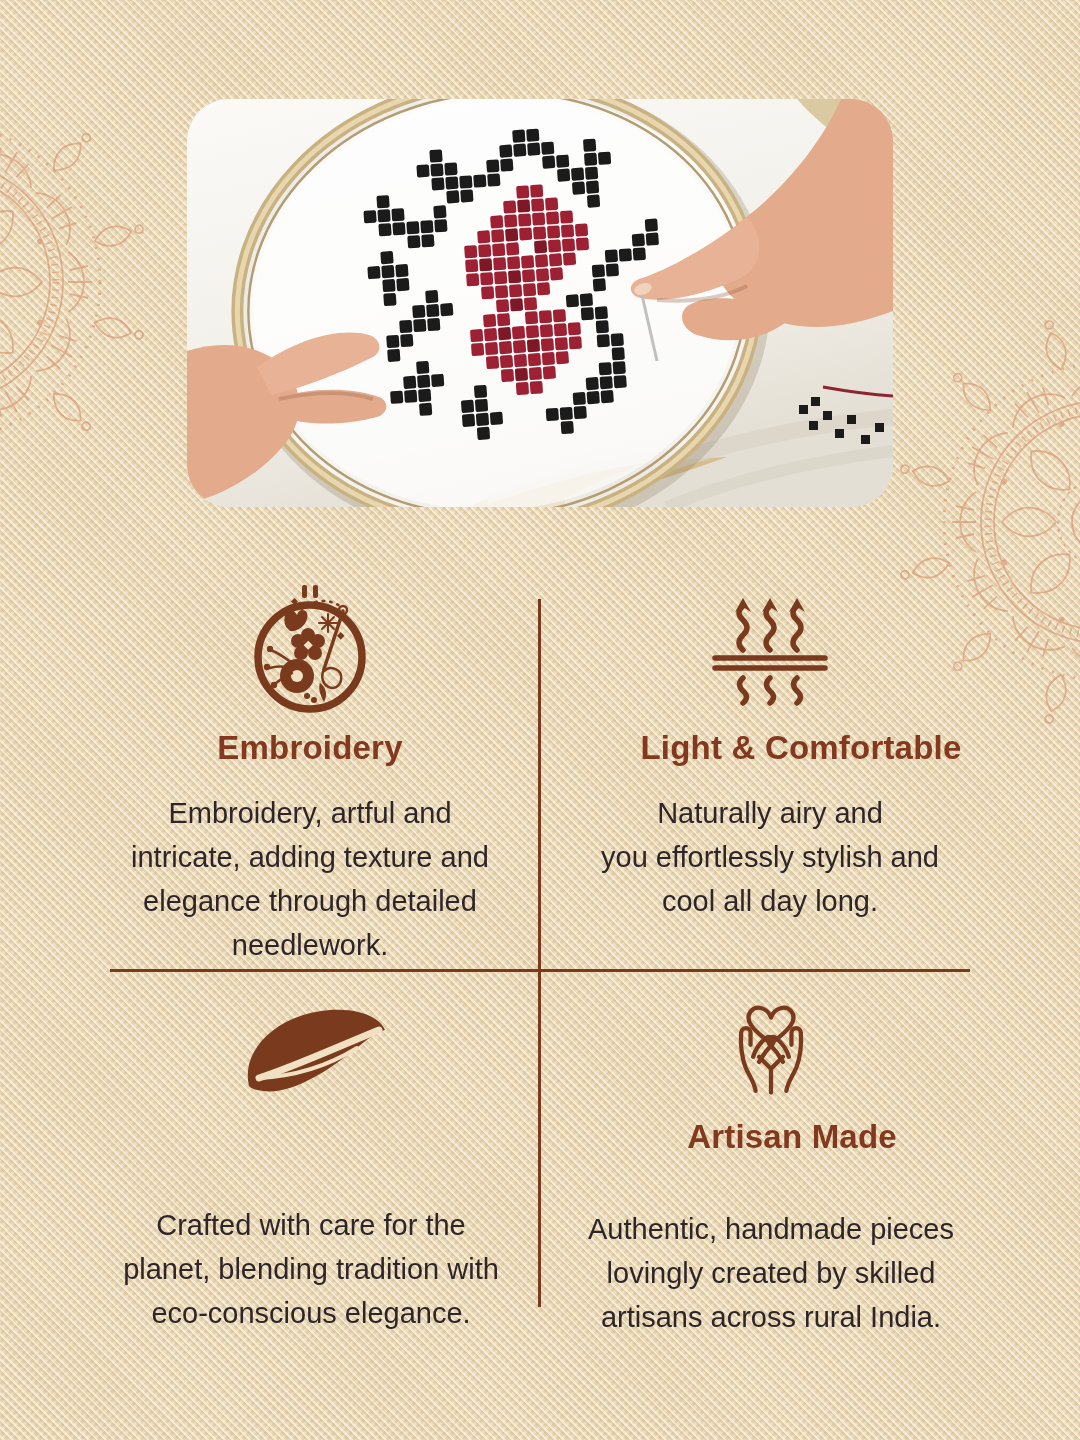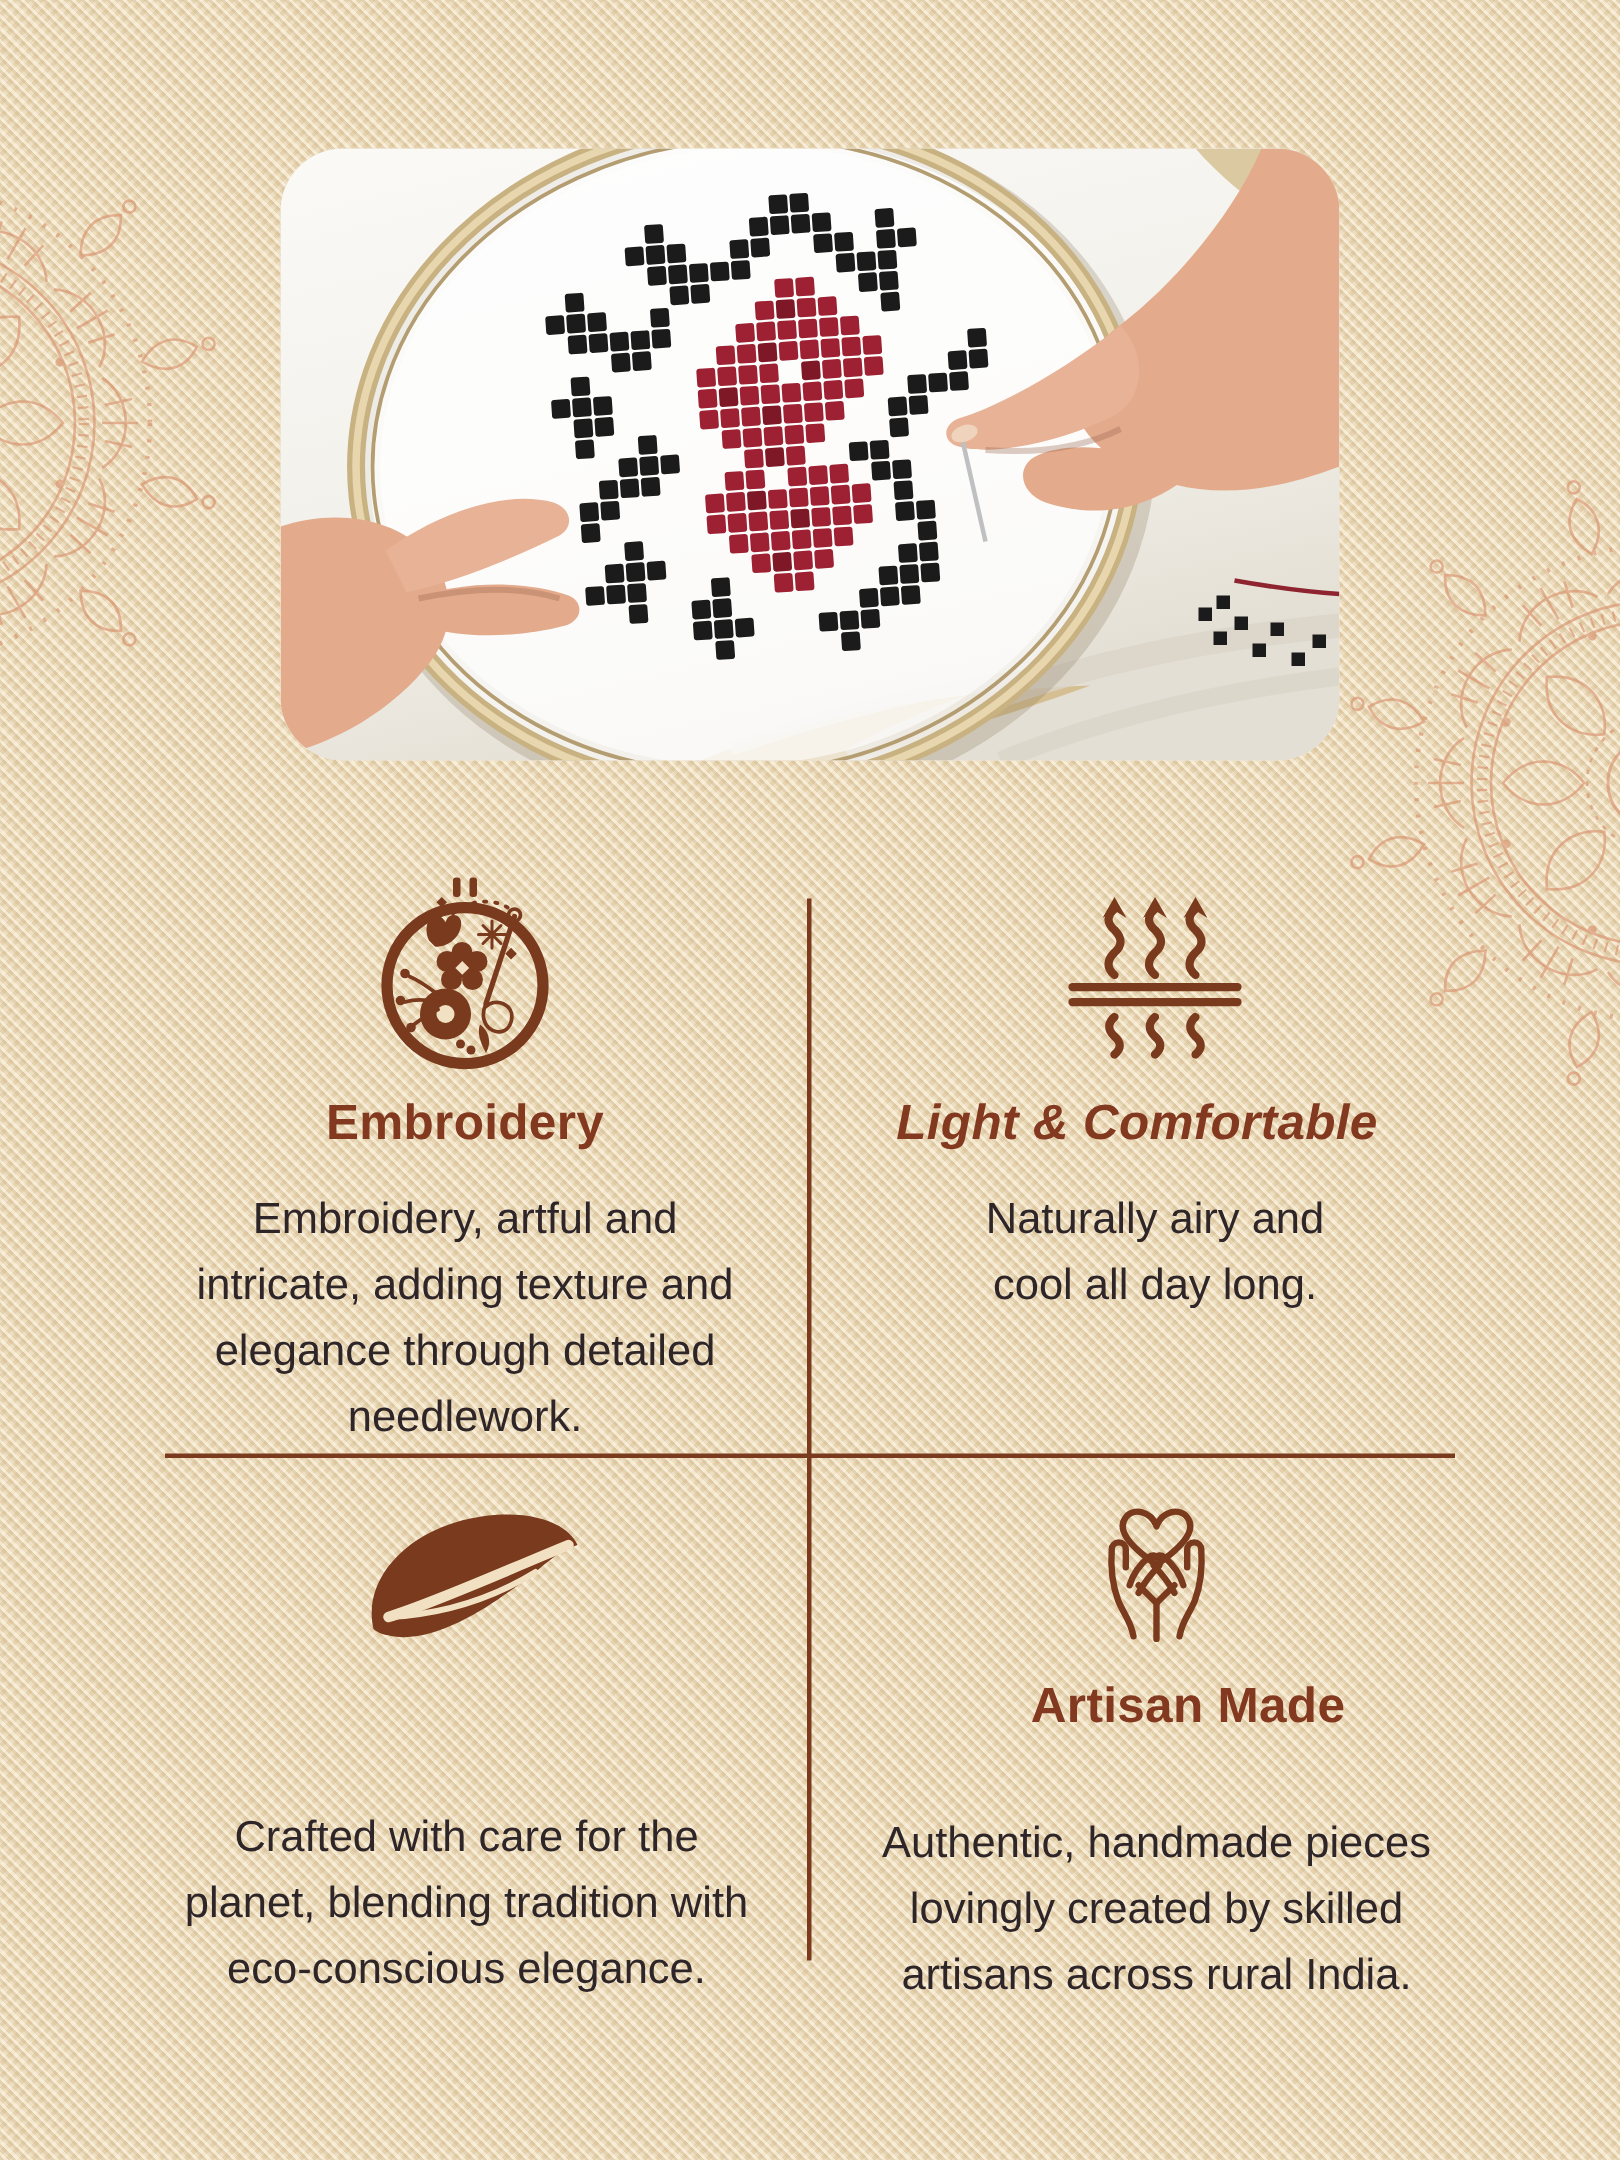--- a/index.html
+++ b/index.html
@@ -24,21 +24,21 @@
   #divider-h{left:110px;top:969px;width:860px;height:3px;}
   .f-icon{position:absolute;color:#7a3a1e;}
   #icon-embroidery{left:250px;top:583px;width:120px;height:132px;}
   #icon-breathe{left:703px;top:594px;width:134px;height:112px;}
   #icon-leaf{left:233px;top:1000px;width:156px;height:94px;}
   #icon-hands{left:713px;top:992px;width:116px;height:104px;}
   .f-title{
     position:absolute;width:460px;margin:0;text-align:center;
     font-size:33px;line-height:40px;font-weight:700;color:#82391f;letter-spacing:.2px;
   }
-  #title-1{left:80px;top:728px;} #title-2{left:528px;top:728px;font-style:italic;}
+  #title-1{left:80px;top:728px;} #title-2{left:571px;top:728px;}
   #title-3{left:81px;top:1117px;} #title-4{left:541px;top:1117px;padding-left:21px;}
   .f-desc{
     position:absolute;width:460px;margin:0;text-align:center;
     font-size:29px;line-height:44px;color:#2e2529;
   }
   #desc-1{left:80px;top:791px;} #desc-2{left:540px;top:791px;}
   #desc-3{left:81px;top:1203px;} #desc-4{left:541px;top:1207px;}
   .f-desc .line{display:block;}
 </style>
 </head>
@@ -504,20 +504,21 @@
     </g>
     <g fill="currentColor" stroke="none">
       <path d="M32,18 L40,4 L48,18 L40,13 Z"></path>
       <path d="M59,18 L67,4 L75,18 L67,13 Z"></path>
       <path d="M86,18 L94,4 L102,18 L94,13 Z"></path>
     </g>
   </svg>
   <h2 id="title-2" class="f-title">Light &amp; Comfortable</h2>
   <p id="desc-2" class="f-desc">
     <span class="line">Naturally airy and</span>
+    <span class="line">you effortlessly stylish and</span>
     <span class="line">cool all day long.</span>
   </p>
 
   <svg id="icon-leaf" class="f-icon" viewBox="0 0 156 94">
     <path d="M16,86 C8,52 40,18 88,11 C122,6 146,16 152,30 C138,34 130,44 116,54 C94,71 58,95 30,91 C24,90 19,89 16,86 Z" fill="currentColor"></path>
     <path d="M26,78 C58,68 102,48 146,30" stroke="#f1e1c2" stroke-width="7" fill="none" stroke-linecap="round"></path>
     <path d="M26,78 C66,76 98,64 124,48" stroke="#f1e1c2" stroke-width="4" fill="none" stroke-linecap="round"></path>
   </svg>
   <p id="desc-3" class="f-desc">
     <span class="line">Crafted with care for the</span>

